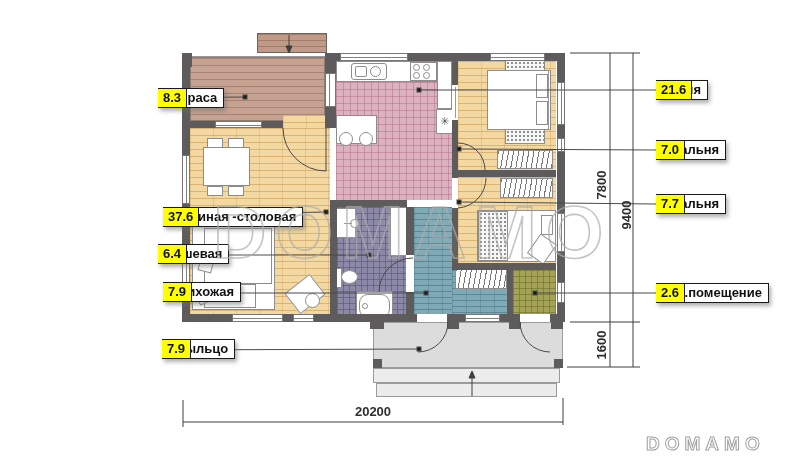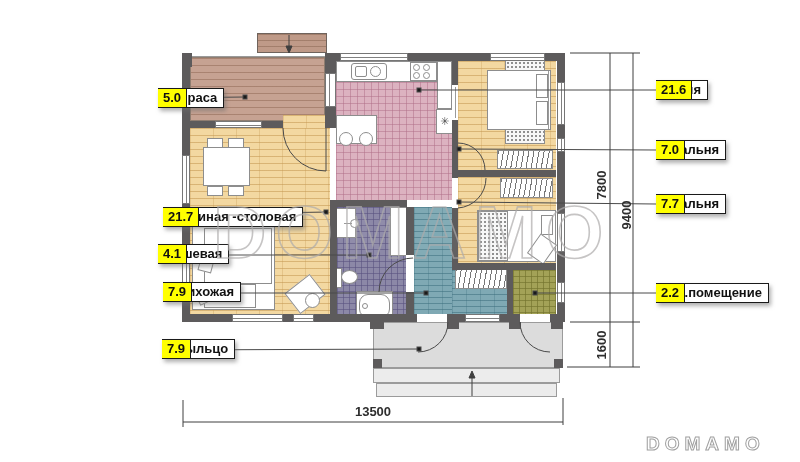--- a/index.html
+++ b/index.html
@@ -222,29 +222,29 @@
     <g stroke="#3f3f3f" stroke-width="1" fill="#3f3f3f">
       <line x1="472" y1="396" x2="472" y2="375"></line>
       <polygon points="472,371 469,378 475,378"></polygon>
       <line x1="289" y1="35" x2="289" y2="49"></line>
       <polygon points="289,53 286,46 292,46"></polygon>
     </g>
   </svg>
 
   <div class="lbl" style="right:642px;top:88px;">
     <span class="nm">Терраса</span>
-    <span class="vl">5.0</span>
+    <span class="vl">8.3</span>
   </div>
   <div class="lbl" style="right:637px;top:207px;">
     <span class="nm">Гостиная -столовая</span>
-    <span class="vl">21.7</span>
+    <span class="vl">37.6</span>
   </div>
   <div class="lbl" style="right:642px;top:244px;">
     <span class="nm">Душевая</span>
-    <span class="vl">4.1</span>
+    <span class="vl">6.4</span>
   </div>
   <div class="lbl" style="right:637px;top:282px;">
     <span class="nm">Прихожая</span>
     <span class="vl">7.9</span>
   </div>
   <div class="lbl" style="right:638px;top:339px;">
     <span class="nm">Крыльцо</span>
     <span class="vl">7.9</span>
   </div>
 
@@ -255,24 +255,24 @@
   <div class="lbl" style="left:656px;top:140px;">
     <span class="nm">Спальня</span>
     <span class="vl">7.0</span>
   </div>
   <div class="lbl" style="left:656px;top:194px;">
     <span class="nm">Спальня</span>
     <span class="vl">7.7</span>
   </div>
   <div class="lbl" style="left:656px;top:283px;">
     <span class="nm">Тех.помещение</span>
-    <span class="vl">2.2</span>
+    <span class="vl">2.6</span>
   </div>
 
   <div class="dim rot" style="left:582px;top:177px;">7800</div>
   <div class="dim rot" style="left:607px;top:207px;">9400</div>
   <div class="dim rot" style="left:582px;top:337px;">1600</div>
-  <div class="dim" style="left:345px;top:404px;width:56px;">13500</div>
+  <div class="dim" style="left:345px;top:404px;width:56px;">20200</div>
 
   <div class="wm" style="left:213px;top:196px;font-size:74px;">DOMAMO</div>
   <div class="wm2" style="left:646px;top:434px;">DOMAMO</div>
 
 </div>
 
 </body></html>

